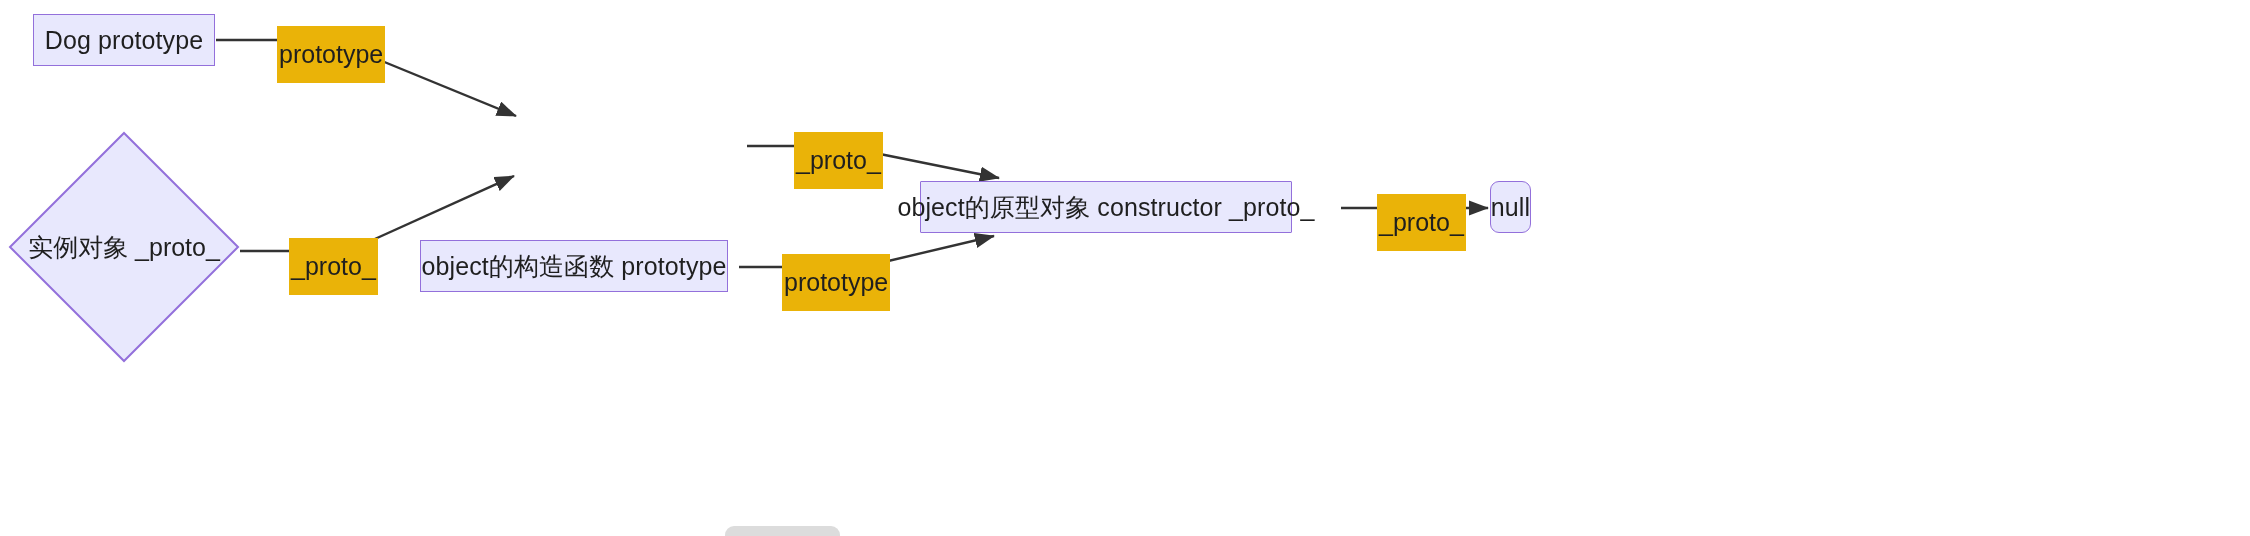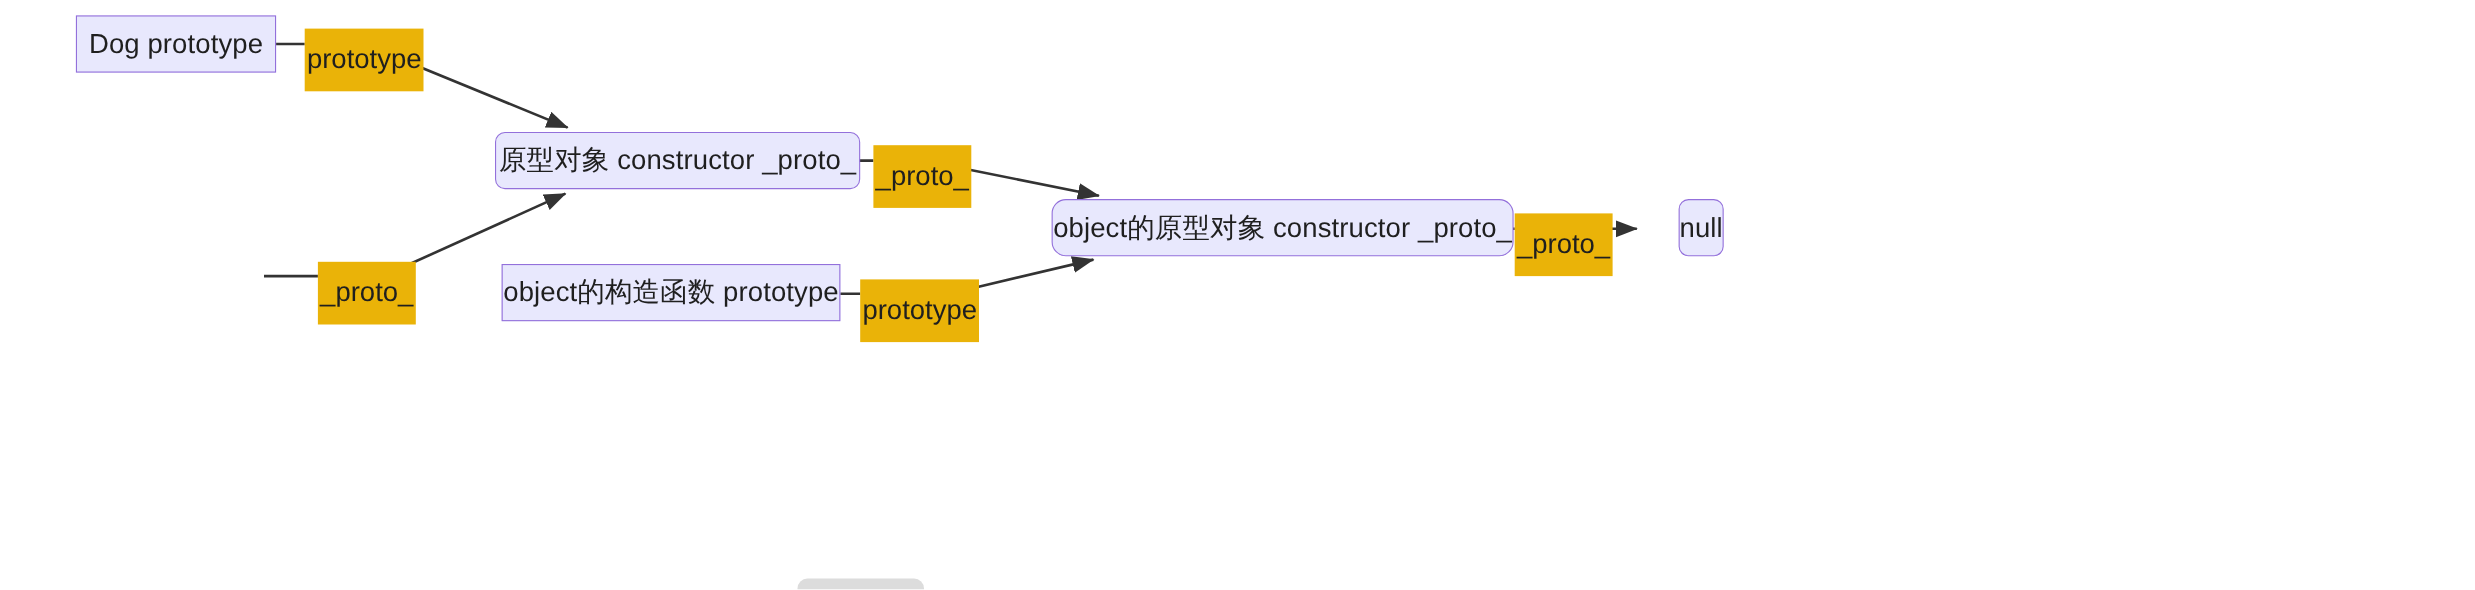--- a/index.html
+++ b/index.html
@@ -34,42 +34,41 @@
     border: 1.6px solid #9370db;
     color: #1f1f1f;
     display: flex;
     align-items: center;
     justify-content: center;
     text-align: center;
     white-space: nowrap;
     font-size: 25px;
     line-height: 1;
     letter-spacing: 0.1px;
-    margin-left: 36px;
   }
   .node.rect {
     border-radius: 0;
   }
   .node.round {
     border-radius: 9px;
   }
 
   
   #node-dog-prototype {
     left: 33px;  top: 14px;  width: 182px; height: 52px;
   }
   
   #node-proto-object {
     left: 414px; top: 120px; width: 332px; height: 52px;
     border-radius: 9px;
   }
   
   #node-object-proto-object {
-    left: 920px; top: 181px; width: 420px; height: 52px;
-    border-radius: 13px;
+    left: 920px; top: 181px; width: 372px; height: 52px;
+    border-radius: 1px;
   }
   
   #node-null {
     left: 1490px; top: 181px; width: 41px; height: 52px;
     border-radius: 9px;
   }
   
   #node-object-constructor {
     left: 420px; top: 240px; width: 308px; height: 52px;
   }
@@ -159,24 +158,27 @@
 
     <line x1="1341" y1="208" x2="1377" y2="208" stroke="#333333" stroke-width="2.4"></line>
 
     <line x1="1453" y1="208" x2="1488" y2="208" stroke="#333333" stroke-width="2.4" marker-end="url(#arrowhead)"></line>
   </svg>
 
   <div class="node rect" id="node-dog-prototype">
     <span>Dog prototype</span>
   </div>
 
+  <div id="node-instance-object">
+    <svg class="dia-shape" viewBox="0 0 232 232" width="232" height="232" xmlns="http://www.w3.org/2000/svg">
+      <polygon points="116,2 230,116 116,230 2,116" fill="#e8e8fd" stroke="#9370db" stroke-width="2"></polygon>
+    </svg>
+    <div class="dia-label">实例对象 _proto_</div>
+  </div>
 
-  <div class="node round" id="node-proto-object">
-    <span>原型对象 constructor _proto_</span>
-  </div>
 
   <div class="node rect" id="node-object-constructor">
     <span>object的构造函数 prototype</span>
   </div>
 
   <div class="node round" id="node-object-proto-object">
     <span>object的原型对象 constructor _proto_</span>
   </div>
 
   <div class="node round" id="node-null">

